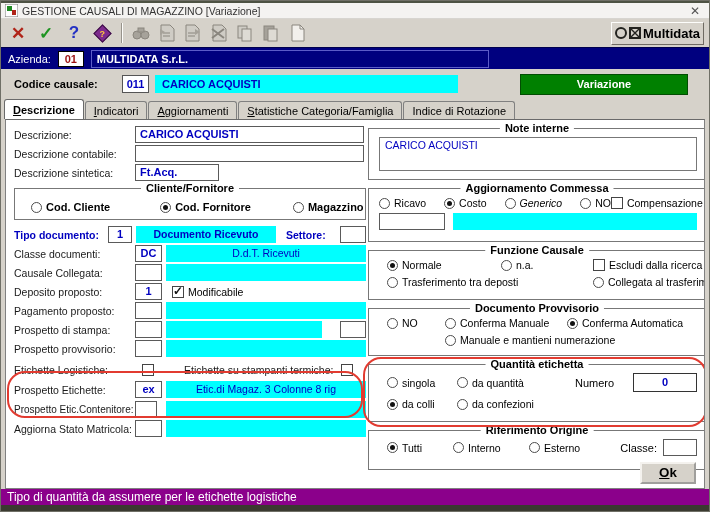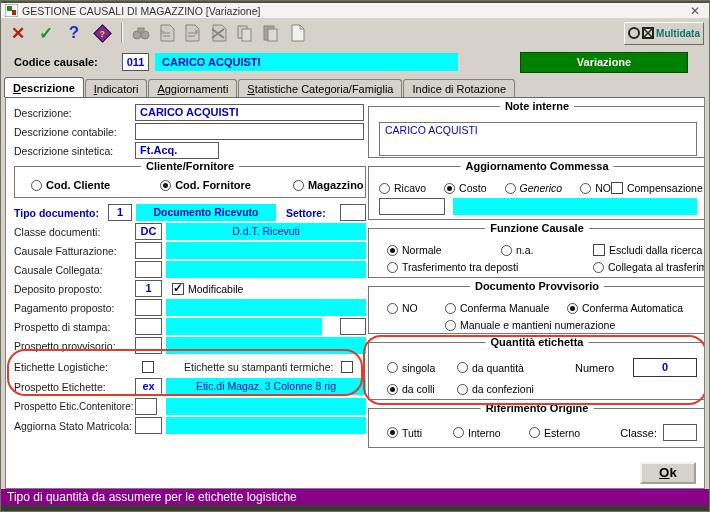--- a/index.html
+++ b/index.html
@@ -27,21 +27,21 @@
   .glyph-x  { color:#b02418; font-size:17px; }
   .glyph-ck { color:#1e9422; font-size:17px; }
   .glyph-q  { color:#2230c4; font-size:17px; }
   .diamond { width:13px; height:13px; background:#7d2a8d; border:1px solid #3c1045; transform:rotate(45deg); display:flex; align-items:center; justify-content:center; }
   .diamond span { transform:rotate(-45deg); color:#ffc63c; font-size:9px; font-weight:bold; }
   .sep { width:0; height:20px; border-left:1px solid #97938b; border-right:1px solid #fdfdfb; margin:0 3px; }
   .gico { width:22px; height:22px; display:flex; align-items:center; justify-content:center; }
   .logo { margin-left:auto; height:23px; border:1px solid; border-color:#fdfdfb #6f6b63 #6f6b63 #fdfdfb; display:flex; align-items:center; gap:2px; padding:0 3px; background:#d6d2ca; }
   .logo-circle { width:12px; height:12px; border:2px solid #23231f; border-radius:50%; }
   .logo-box { width:12px; height:12px; flex:0 0 12px; }
-  .logo-text { font-weight:bold; font-size:10px; color:#0f766e; letter-spacing:0px; }
+  .logo-text { font-weight:bold; font-size:13px; color:#000000; letter-spacing:0px; }
 
   
   .azienda { height:22px; background:#00007f; border-top:1px solid #00004f; display:flex; align-items:center; padding:0 7px; gap:7px; }
   .azienda .lab { color:#fff; }
   .azienda .code { width:26px; height:16px; background:#fff; border:1px solid #000; color:#9c1010; font-weight:bold; text-align:center; line-height:14px; }
   .azienda .name { width:398px; height:18px; color:#fff; font-weight:bold; border:1px solid #5c5cc8; line-height:16px; padding-left:5px; }
 
   
   .codrow { height:30px; display:flex; align-items:center; padding:0 13px 0 13px; gap:6px; background:#d6d2ca; }
   .codrow .lab { font-weight:bold; width:102px; }
@@ -75,21 +75,21 @@
   .radio { width:11px; height:11px; flex:0 0 11px; border:1px solid #4c4c4c; border-radius:50%; background:#fff; position:relative; margin-right:4px; }
   .radio.on::after { content:""; position:absolute; left:2px; top:2px; width:5px; height:5px; border-radius:50%; background:#111; }
   .cb { width:12px; height:12px; flex:0 0 12px; border:1px solid #444; background:#fff; position:relative; margin-right:4px; }
   .cb.on::after { content:"✓"; position:absolute; left:0px; top:-3px; font-size:12px; font-weight:bold; color:#111; }
   .ropt { display:flex; align-items:center; white-space:nowrap; }
   .ropt .t { font-size:10.5px; }
   .ropt .t.bold { font-weight:bold; font-size:11px; }
 
   
   .rightcol { position:absolute; left:362px; top:8px; width:338px; }
-  .grp { position:relative; border:1px solid #777; margin-bottom:8px; padding:15px 8px 0 10px; }
+  .grp { position:relative; border:1px solid #777; margin-bottom:8px; padding:8px 8px 0 10px; }
   .g-note { height:52px; }
   .g-comm { height:54px; }
   .g-func { height:50px; }
   .g-docp { height:48px; }
   .g-quant { height:58px; }
   .g-rif { height:40px; }
   .noteta { height:34px; border:1px solid #777; color:#0000c0; padding:1px 5px; font-size:10.5px; }
   .rrow { display:flex; align-items:center; margin-bottom:4px; }
   .commessa-fields { display:flex; align-items:center; gap:8px; }
   .cf-box { width:66px; height:17px; border:1px solid #5a5a5a; background:#fff; }
@@ -187,20 +187,25 @@
     <span class="logo">
       <span class="logo-circle"></span>
       <svg class="logo-box" viewBox="0 0 12 12">
           <rect x="1" y="1" width="10" height="10" fill="none" stroke="#23231f" stroke-width="2"></rect>
           <path d="M2 2l8 8M10 2l-8 8" stroke="#23231f" stroke-width="1.4"></path>
         </svg>
       <span class="logo-text">Multidata</span>
     </span>
   </div>
 
+  <div class="azienda">
+    <span class="lab">Azienda:</span>
+    <span class="code">01</span>
+    <span class="name">MULTIDATA S.r.L.</span>
+  </div>
 
   <div class="codrow">
     <span class="lab">Codice causale:</span>
     <span class="code">011</span>
     <span class="cyanf">CARICO ACQUISTI</span>
     <span class="vari">Variazione</span>
   </div>
 
   <div class="tabs">
     <span class="tab active uf">Descrizione</span>
@@ -254,26 +259,20 @@
         <span class="box" style="width:26px;margin-left:auto;"></span>
       </div>
 
       <div class="frow">
         <span class="flbl">Classe documenti:</span>
         <span class="box codebox">DC</span>
         <span class="gap4"></span>
         <span class="cyan" style="flex:1;">D.d.T. Ricevuti</span>
       </div>
 
-      <div class="frow">
-        <span class="flbl">Causale Fatturazione:</span>
-        <span class="box codebox"></span>
-        <span class="gap4"></span>
-        <span class="cyan" style="flex:1;"></span>
-      </div>
 
       <div class="frow">
         <span class="flbl">Causale Collegata:</span>
         <span class="box codebox"></span>
         <span class="gap4"></span>
         <span class="cyan" style="flex:1;"></span>
       </div>
 
       <div class="frow">
         <span class="flbl">Deposito proposto:</span>

